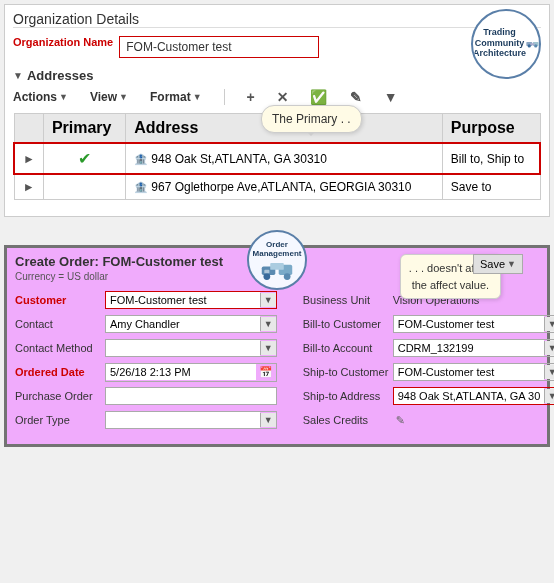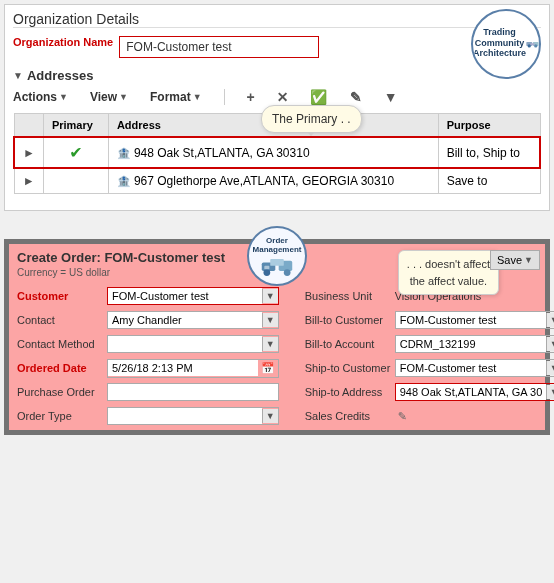--- a/index.html
+++ b/index.html
@@ -114,21 +114,21 @@
     }
     .addresses-table {
       width: 100%;
       border-collapse: collapse;
     }
     .addresses-table th {
       background: #e8e8e8;
       border: 1px solid #ccc;
       padding: 5px 8px;
       text-align: left;
-      font-size: 11px;
+      font-size: 16px;
       font-weight: bold;
     }
     .addresses-table td {
       border: 1px solid #ccc;
       padding: 5px 8px;
       font-size: 12px;
       vertical-align: middle;
     }
     .row-expander {
       width: 20px;
@@ -159,23 +159,23 @@
       position: absolute;
       bottom: -8px;
       left: 50%;
       transform: translateX(-50%);
       border: 4px solid transparent;
       border-top-color: #ccc;
     }
 
     
     .bottom-panel {
-      background: #fca5a5;
-      border: 5px solid #737373;
-      padding: 6px 8px 2px 8px;
+      background: #f0abfc;
+      border: 3px solid #737373;
+      padding: 6px 8px 12px 8px;
       position: relative;
     }
     .create-order-title {
       font-size: 13px;
       font-weight: bold;
       color: #333;
       margin-bottom: 2px;
     }
     .currency-note {
       font-size: 10px;
@@ -231,21 +231,21 @@
     }
     .input-with-arrow.red-border { border-color: #c00; }
     .form-value {
       font-size: 11px;
       color: #333;
       flex: 1;
     }
     .save-btn {
       position: absolute;
       top: 6px;
-      right: 5px;
+      right: 24px;
       display: flex;
       align-items: center;
       background: #e0e0e0;
       border: 1px solid #aaa;
       padding: 3px 6px;
       font-size: 11px;
       cursor: pointer;
       gap: 2px;
     }
     .save-btn-arrow { font-size: 9px; color: #555; }

